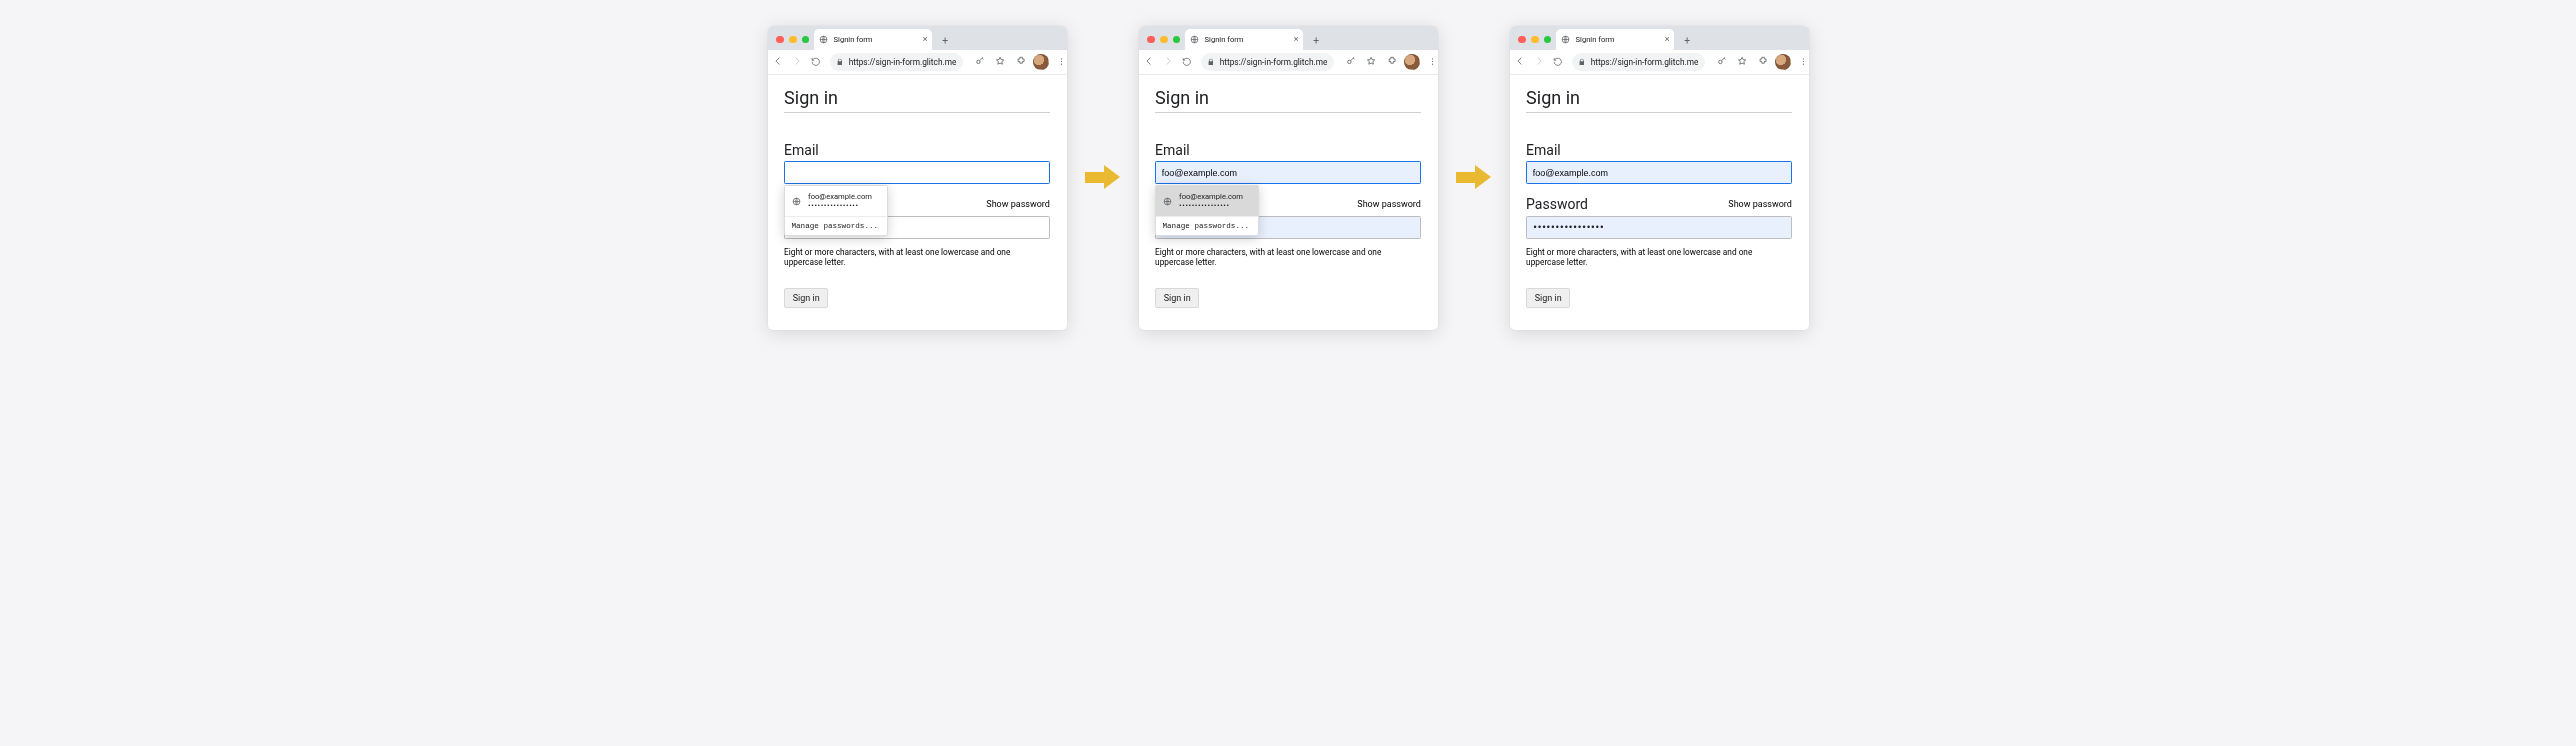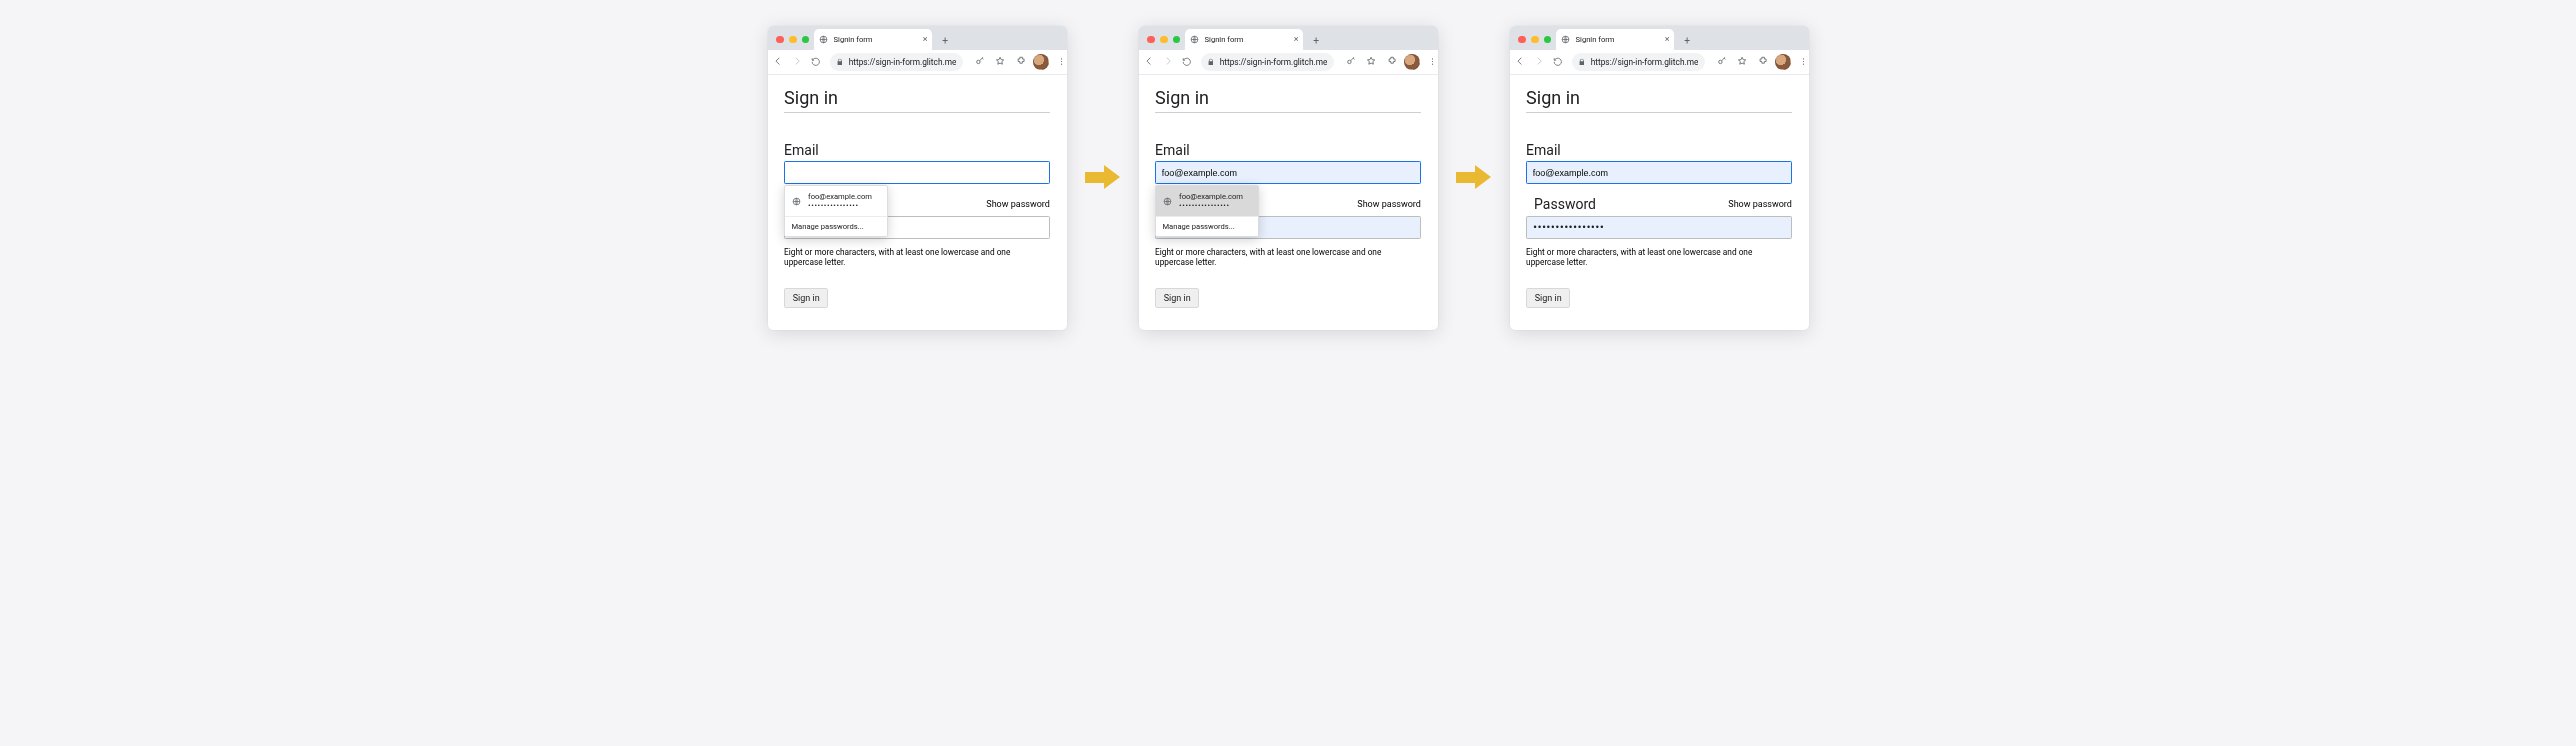--- a/index.html
+++ b/index.html
@@ -37,36 +37,36 @@
   .urlbar .lock{color:#5f6368;}
   .urlbar .url{flex:1;white-space:nowrap;overflow:hidden;}
   .right-icons{display:flex;align-items:center;gap:3.8px;}
   .avatar{width:14px;height:14px;border-radius:50%;background:radial-gradient(circle at 35% 35%,#d7a77d 0 40%,#8a5a3c 41% 100%);border:0.6px solid rgba(0,0,0,.1);}
   
   .page{padding:11.5px 16.6px 21.7px;position:relative;border-radius:31px;}
   .h1{font-size:18px;font-weight:400;margin:1.3px 0 3.8px;}
   .rule{height:0.6px;background:#cfcfcf;margin:3.8px 0 29px;}
   .field-label{font-size:14px;margin-bottom:3.8px;}
   .field-row{position:relative;}
-  .pw-row{display:flex;align-items:center;justify-content:space-between;margin:11.5px 0 3.8px;padding-left:8px;}
+  .pw-row{display:flex;align-items:center;justify-content:space-between;margin:11.5px 0 3.8px;}
   .show-pw{font-size:9px;color:#000;}
   .input{width:100%;box-sizing:border-box;height:23px;border:0.6px solid var(--field-border);border-radius:1.3px;padding:0 6.4px;font-size:9px;background:#fff;}
   .input.focused{border:1.3px solid var(--focus-blue);outline:none;padding:0 5.7px;}
   .input.autofilled{background:var(--autofill-bg);}
   .hint{font-size:8.3px;color:#000;margin-top:8px;}
   .signin-btn{margin-top:21.7px;display:inline-block;background:#efefef;border:0.6px solid #d8d8d8;border-radius:1.9px;font-size:9px;padding:3.8px 7.6px;}
   
   .autofill{position:absolute;left:0;top:24px;width:102px;background:#fff;border:0.6px solid #dadce0;border-radius:1.9px;box-shadow:0 2.5px 10.2px rgba(0,0,0,.18);font-size:7.6px;z-index:5;}
   .af-item{display:flex;align-items:center;gap:6.4px;padding:5.1px 6.4px;}
   .af-item.hover{background:#d9d9d9;}
   .af-globe{color:#5f6368;width:10.2px;height:10.2px;display:flex;align-items:center;justify-content:center;flex:none;}
   .af-text{display:flex;flex-direction:column;line-height:1.3;}
   .af-dots{letter-spacing:0.6px;}
   .af-sep{height:0.6px;background:#ececec;}
-  .af-manage{padding:5.1px 6.4px;}
+  .af-manage{padding:5.1px 6.4px;font-family:Liberation Mono, monospace;}
   .dotmask{letter-spacing:1.3px;font-family:Arial;}
   
   .arrow{width:36px;height:25.5px;position:relative;flex:none;}
   .arrow::before{content:"";position:absolute;left:0;top:7px;width:20.4px;height:11.5px;background:var(--arrow-yellow);}
   .arrow::after{content:"";position:absolute;left:19px;top:0;width:0;height:0;border-top:12.7px solid transparent;border-bottom:12.7px solid transparent;border-left:16.6px solid var(--arrow-yellow);}
   svg{display:block;}
 </style>
 </head>
 <body>
 

